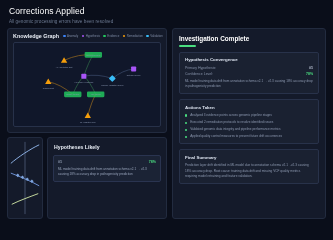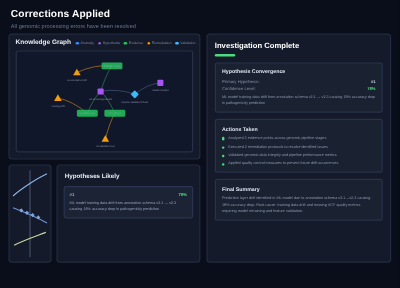--- a/index.html
+++ b/index.html
@@ -6,21 +6,21 @@
   html,body { width:333px; height:222px; overflow:hidden; }
   body {
     background:#0a0e1a;
     font-family:"Liberation Sans", sans-serif;
     color:#e8edf5;
     position:relative;
   }
 
   
   .header { padding:6px 9px 5px 9px; }
-  .header-title { font-size:8.5px; font-weight:bold; color:#ffffff; letter-spacing:.1px; }
+  .header-title { font-size:8.5px; font-weight:normal; color:#ffffff; letter-spacing:.1px; }
   .header-sub { font-size:4.6px; color:#6b7890; margin-top:2.5px; letter-spacing:.05px; }
 
   
   .stage { position:absolute; top:25px; left:0; width:333px; height:197px; }
 
   .panel {
     position:absolute;
     background:#141a2a;
     border:1px solid #222b3f;
     border-radius:3px;

